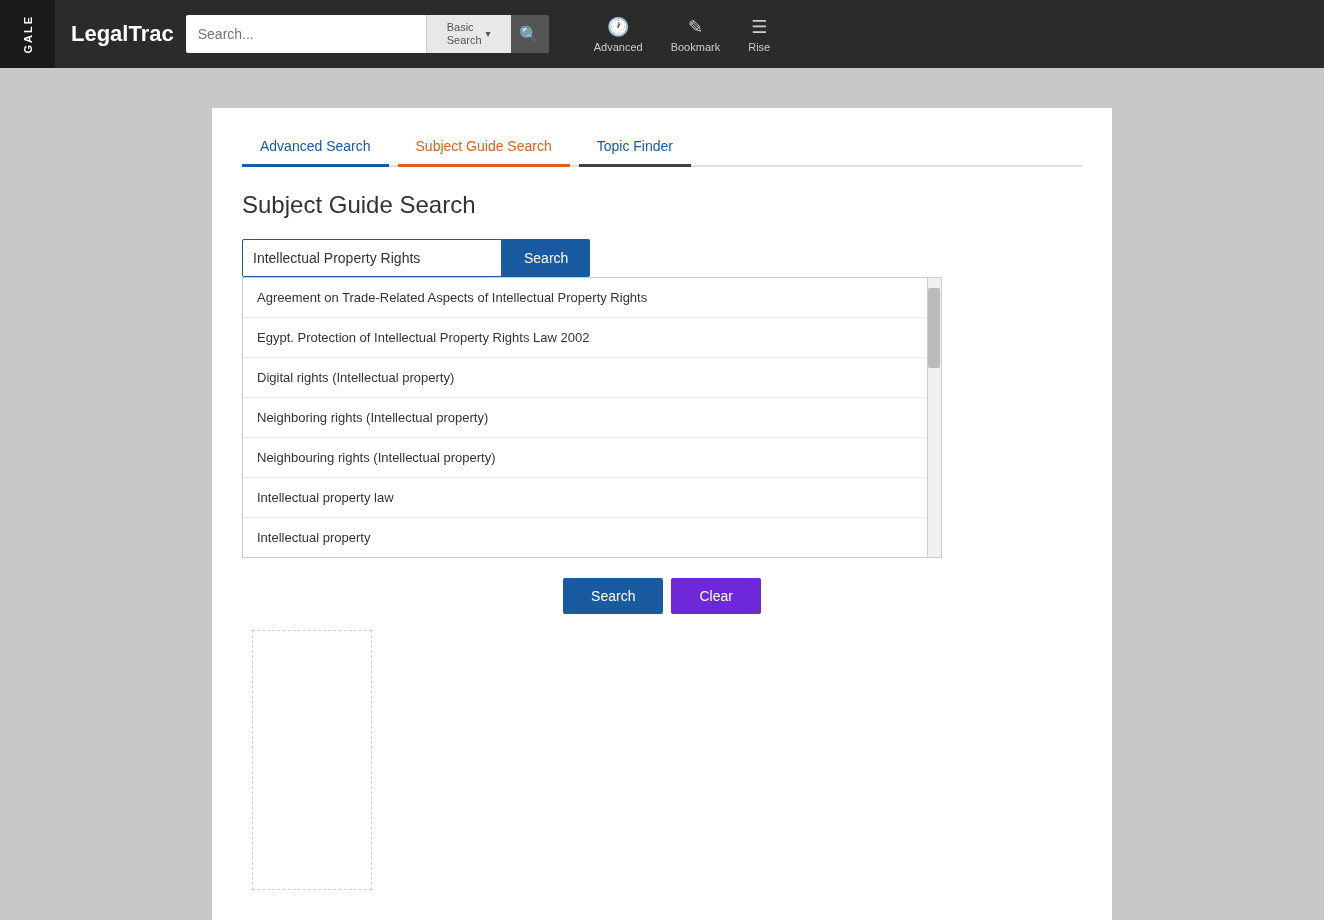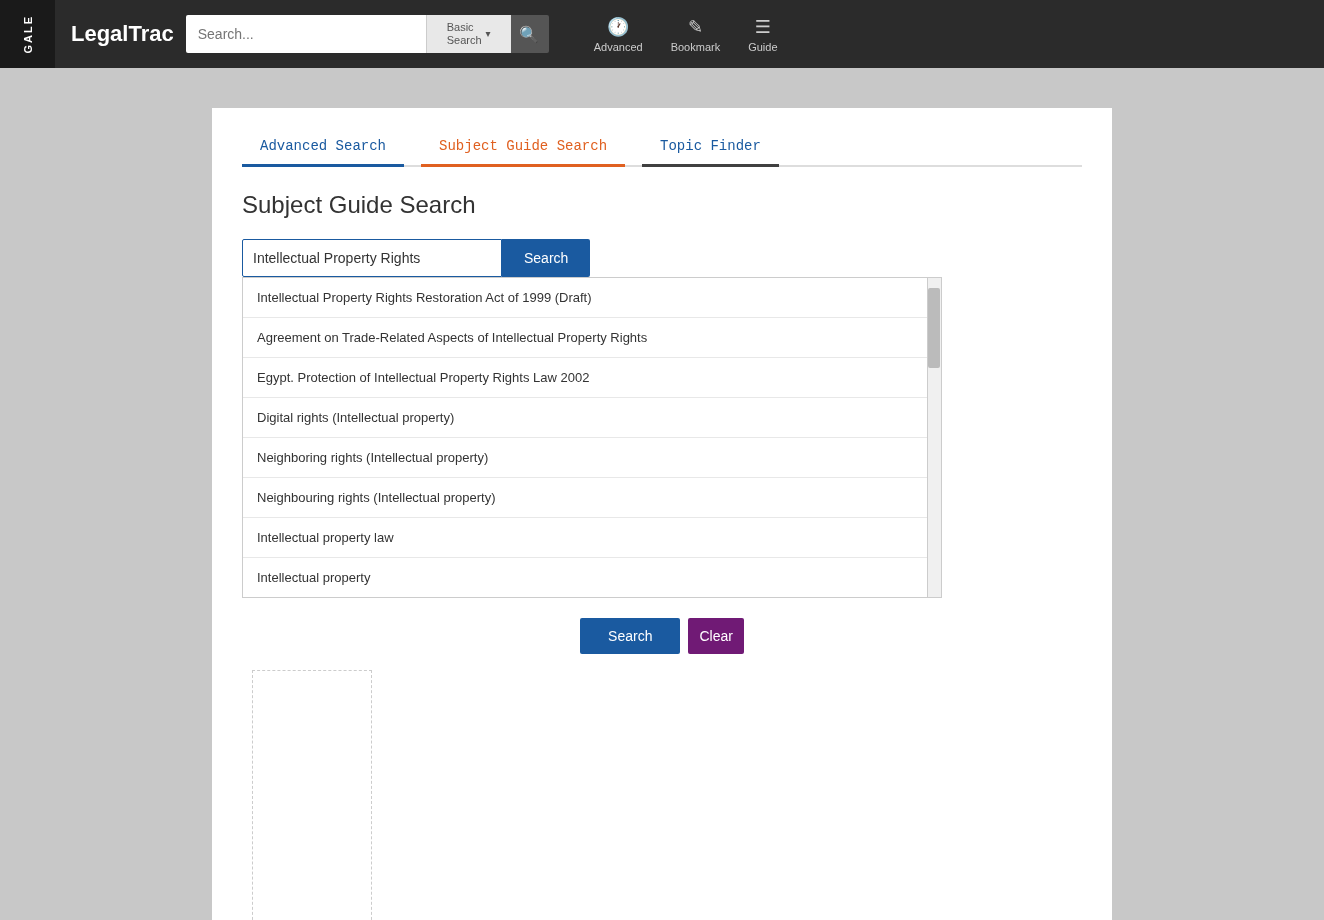--- a/index.html
+++ b/index.html
@@ -119,22 +119,21 @@
       background: white;
       padding: 20px 30px 40px 30px;
       min-height: 500px;
     }
 
     
     .tabs {
       display: flex;
       border-bottom: 2px solid #ddd;
       margin-bottom: 24px;
-      gap: 17px;
-      font-family: Liberation Mono, monospace;
+      gap: 9px;
     }
     .tab {
       padding: 10px 18px;
       font-size: 14px;
       cursor: pointer;
       color: #555;
       border-bottom: 3px solid transparent;
       margin-bottom: -2px;
       text-decoration: none;
       white-space: nowrap;
@@ -240,24 +239,24 @@
     .btn-search {
       background: #1a5aa0;
       color: white;
       border: none;
       padding: 10px 28px;
       font-size: 14px;
       cursor: pointer;
       border-radius: 2px;
     }
     .btn-clear {
-      background: #701a75;
-      color: white;
-      border: none;
-      padding: 10px 11px;
+      background: #6d28d9;
+      color: white;
+      border: none;
+      padding: 10px 28px;
       font-size: 14px;
       cursor: pointer;
       border-radius: 2px;
     }
 
     
     .right-panel {
       width: 120px;
       border: 1px dashed #ccc;
       min-height: 260px;
@@ -301,21 +300,21 @@
     <button class="nav-icon-btn">
       <span class="icon-symbol">🕐</span>
       <span>Advanced</span>
     </button>
     <button class="nav-icon-btn">
       <span class="icon-symbol">✎</span>
       <span>Bookmark</span>
     </button>
     <button class="nav-icon-btn">
       <span class="icon-symbol">☰</span>
-      <span>Guide</span>
+      <span>Rise</span>
     </button>
   </div>
 </nav>
 
 <div style="padding: 20px;">
   <div class="main-content">
 
     <div class="tabs">
       <a class="tab active-blue">Advanced Search</a>
       <a class="tab active-orange">Subject Guide Search</a>
@@ -329,21 +328,20 @@
 
         <div class="search-section">
           <input class="subject-search-input" type="text" value="Intellectual Property Rights " style="">
           <button class="subject-search-btn">
             <span>Search</span>
           </button>
         </div>
 
         <div class="results-scroll-wrapper">
           <div class="results-list-inner">
-            <div class="result-item">Intellectual Property Rights Restoration Act of 1999 (Draft)</div>
             <div class="result-item">Agreement on Trade-Related Aspects of Intellectual Property Rights</div>
             <div class="result-item">Egypt. Protection of Intellectual Property Rights Law 2002</div>
             <div class="result-item">Digital rights (Intellectual property)</div>
             <div class="result-item">Neighboring rights (Intellectual property)</div>
             <div class="result-item">Neighbouring rights (Intellectual property)</div>
             <div class="result-item">Intellectual property law</div>
             <div class="result-item">Intellectual property</div>
           </div>
           <div class="scroll-track">
             <div class="scroll-thumb"></div>

